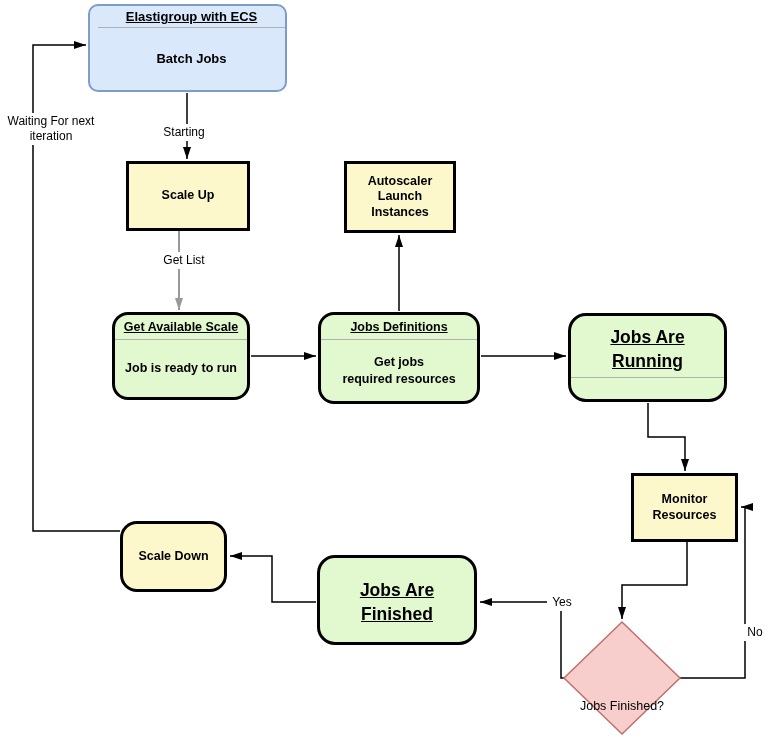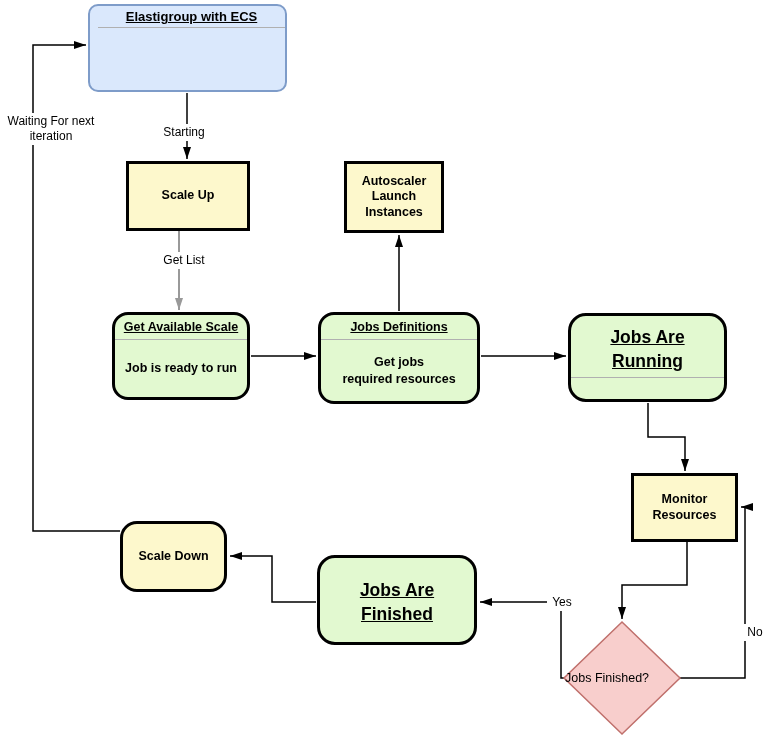--- a/index.html
+++ b/index.html
@@ -68,21 +68,23 @@
     text-align: center;
     font-weight: bold;
     font-size: 12.5px;
     line-height: 1.3;
   }
   .big { font-size: 17.5px; line-height: 1.35; margin-top: 6px; }
 
   
   .diamond-label {
     position: absolute; z-index: 2;
+    text-align: center;
     font-size: 12.5px;
+    margin-top: 28px;
   }
 
   
   .elabel {
     position: absolute; z-index: 3;
     background: var(--canvas_bg);
     text-align: center;
     font-size: 12px;
     line-height: 1.25;
     padding: 1px 2px;
@@ -123,27 +125,28 @@
 
     <path d="M316 602 H272 V556 H230" fill="none" stroke="var(--connector)" stroke-width="1.5" marker-end="url(#arrB)"></path>
 
     <path d="M680 678 H745 V507 H741" fill="none" stroke="var(--connector)" stroke-width="1.5" marker-end="url(#arrB)"></path>
 
     <polygon points="622,622 680,678 622,734 564,678" fill="var(--diamond_fill)" stroke="var(--diamond_border)" stroke-width="1.5"></polygon>
   </svg>
 
   <div class="node rounded blue" style="left:88px; top:4px; width:199px; height:88px;padding-left:8px;">
     <div class="hdr" style="height:22px; font-size:13px;">Elastigroup with ECS</div>
+    <div class="bdy" style="font-size:13px;">Batch Jobs</div>
   </div>
 
   <div class="node proc" style="left:126px; top:161px; width:124px; height:70px;">
     <span>Scale Up</span>
   </div>
 
-  <div class="node proc" style="left:344px; top:161px; width:100px; height:72px; padding:0 14px;">
+  <div class="node proc" style="left:344px; top:161px; width:112px; height:72px; padding:0 14px;">
     <span>Autoscaler Launch Instances</span>
   </div>
 
   <div class="node rounded" style="left:112px; top:312px; width:138px; height:88px;">
     <div class="hdr" style="height:25px;">Get Available Scale</div>
     <div class="bdy">Job is ready to run</div>
   </div>
 
   <div class="node rounded" style="left:318px; top:312px; width:162px; height:92px;">
     <div class="hdr" style="height:25px;">Jobs Definitions</div>

